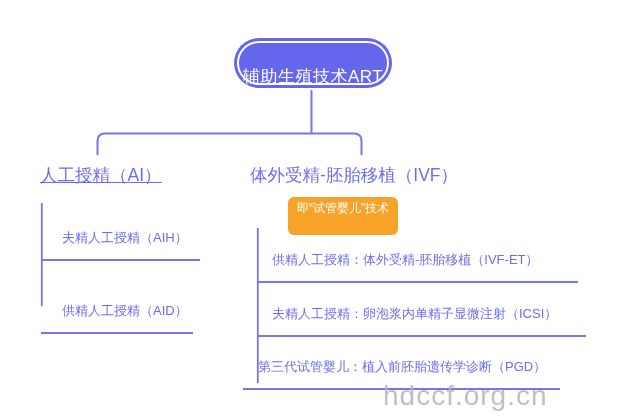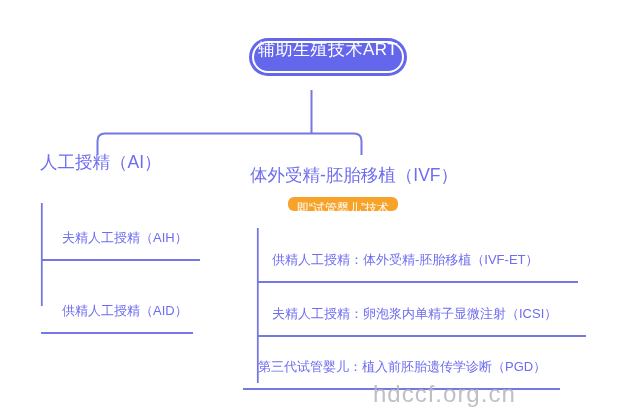--- a/index.html
+++ b/index.html
@@ -25,26 +25,26 @@
   }
   .connectors{
     position:absolute;
     left:0;top:0;
     width:628px;height:420px;
     pointer-events:none;
   }
   
   .root-node{
     position:absolute;
-    left:249px;top:38px;
-    width:158px;height:38px;
+    left:234px;top:38px;
+    width:158px;height:50px;
     background:var(--node-bg);
     border-radius:26px;
     display:flex;
-    align-items:flex-start;
+    align-items:flex-end;
     justify-content:center;
     cursor:pointer;
   }
   .root-ring{
     position:absolute;
     inset:3px;
     border:2px solid #ffffff;
     border-radius:22px;
     pointer-events:none;
   }
@@ -55,27 +55,27 @@
     white-space:nowrap;
   }
   
   .branch-title{
     position:absolute;
     color:var(--branch-text);
     font-size:17.5px;
     white-space:nowrap;
     cursor:pointer;
   }
-  .branch-title.ai{left:40px;top:150px;}
+  .branch-title.ai{left:40px;top:163px;text-decoration:underline;}
   .branch-title.ivf{left:250px;top:163px;}
   
   .badge{
     position:absolute;
     left:288px;top:197px;
-    height:14px;
+    height:38px;
     line-height:22px;
     padding:0 9px;
     background:var(--badge-bg);
     color:var(--badge-text);
     font-size:12px;
     border-radius:6px;
     white-space:nowrap;
     cursor:pointer;
   }
   
@@ -89,22 +89,22 @@
     cursor:pointer;
   }
   .item.ai-0{left:41px;top:229px;width:159px;padding-left:21px;}
   .item.ai-1{left:41px;top:281px;width:152px;padding-left:21px;margin-top:21px;}
   .item.ivf-0{left:257px;top:251px;width:321px;padding-left:15px;}
   .item.ivf-1{left:257px;top:305px;width:329px;padding-left:15px;}
   .item.ivf-2{left:243px;top:358px;width:317px;padding-left:15px;}
   
   .watermark{
     position:absolute;
-    left:373px;top:380px;
-    font-size:24px;
+    left:383px;top:380px;
+    font-size:28px;
     color:var(--watermark);
     opacity:.85;
     letter-spacing:1px;
     white-space:nowrap;
   }
 </style>
 </head>
 <body>
 
 <div class="canvas">

